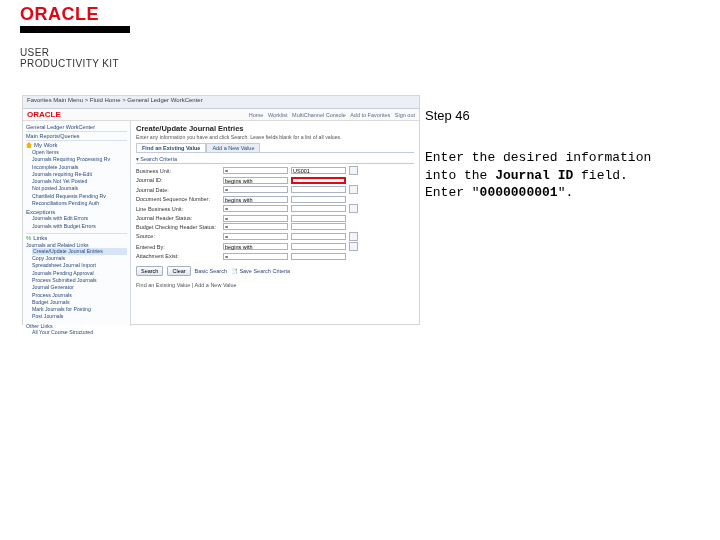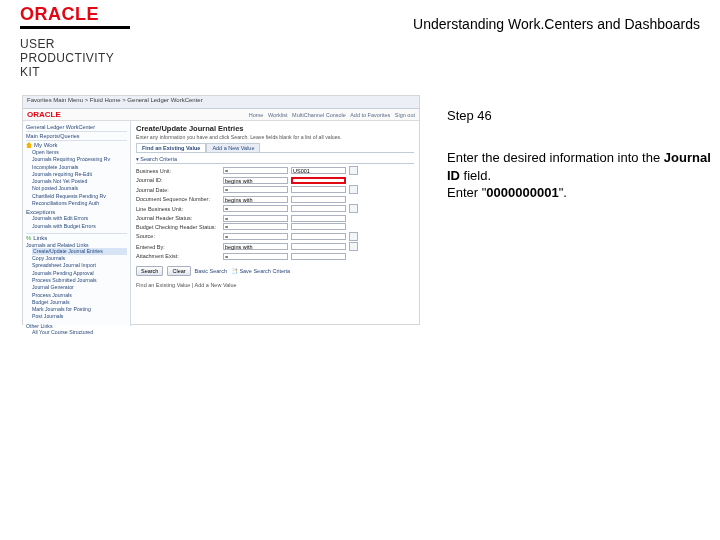--- a/index.html
+++ b/index.html
@@ -23,48 +23,49 @@
   }
   .oracle-logo {
     display: inline-block;
     color: #e30613;
     font-weight: bold;
     font-size: 18px;
     letter-spacing: 0.5px;
   }
   .oracle-sub {
     display: block;
-    font-size: 12px;
+    font-size: 10px;
     color: #333;
     letter-spacing: 0.4px;
-    border-top: 3px solid #000000;
+    border-top: 7px solid #000000;
     margin-top: 1px;
-    padding-top: 8px;
+    padding-top: 14px;
     width: 110px;
   }
   .doc-title {
     position: absolute;
     right: 0;
     top: 12px;
     font-size: 14px;
   }
   
   .step-panel {
     position: absolute;
-    left: 447px;
+    left: 425px;
     top: 108px;
     width: 265px;
   }
   .step-num {
     font-size: 13px;
     margin-bottom: 26px;
   }
   .step-text {
     font-size: 13px;
     line-height: 1.35;
+    font-family: Liberation Mono, monospace;
   }
   .step-text b { font-weight: bold; }
 
   
   .shot {
     position: absolute;
     left: 22px;
     top: 95px;
     width: 396px;
     height: 228px;
@@ -238,21 +239,20 @@
   }
 </style>
 </head>
 <body>
 
 <div class="header">
   <div>
     <span class="oracle-logo">ORACLE</span>
     <span class="oracle-sub">USER PRODUCTIVITY KIT</span>
   </div>
-  <div class="doc-title">Understanding Work.Centers and Dashboards</div>
 </div>
 
 <div class="step-panel">
   <div class="step-num">Step 46</div>
   <div class="step-text">
     <span>Enter the desired information into the </span><b>Journal ID</b><span> field.</span><br>
     <span>Enter "</span><b>0000000001</b><span>".</span>
   </div>
 </div>
 

